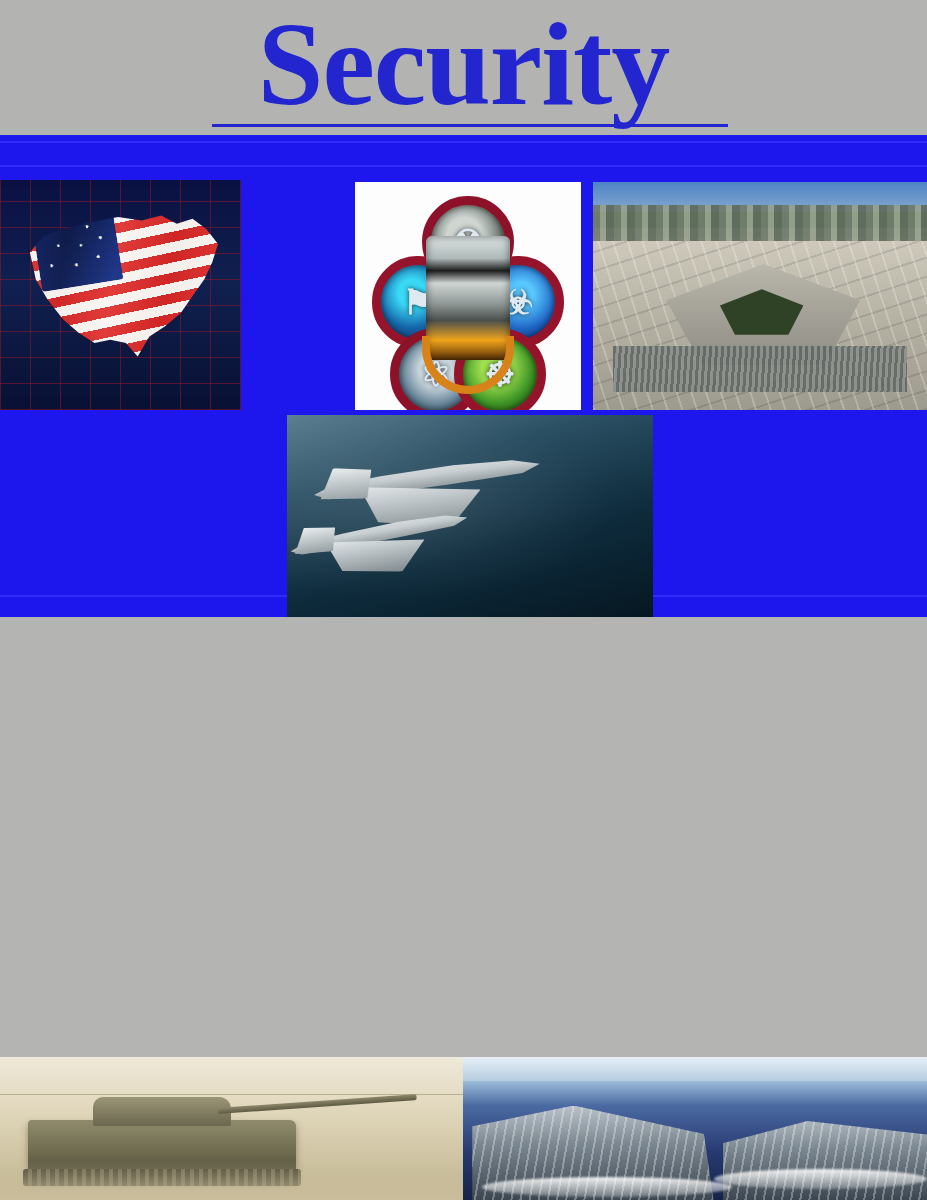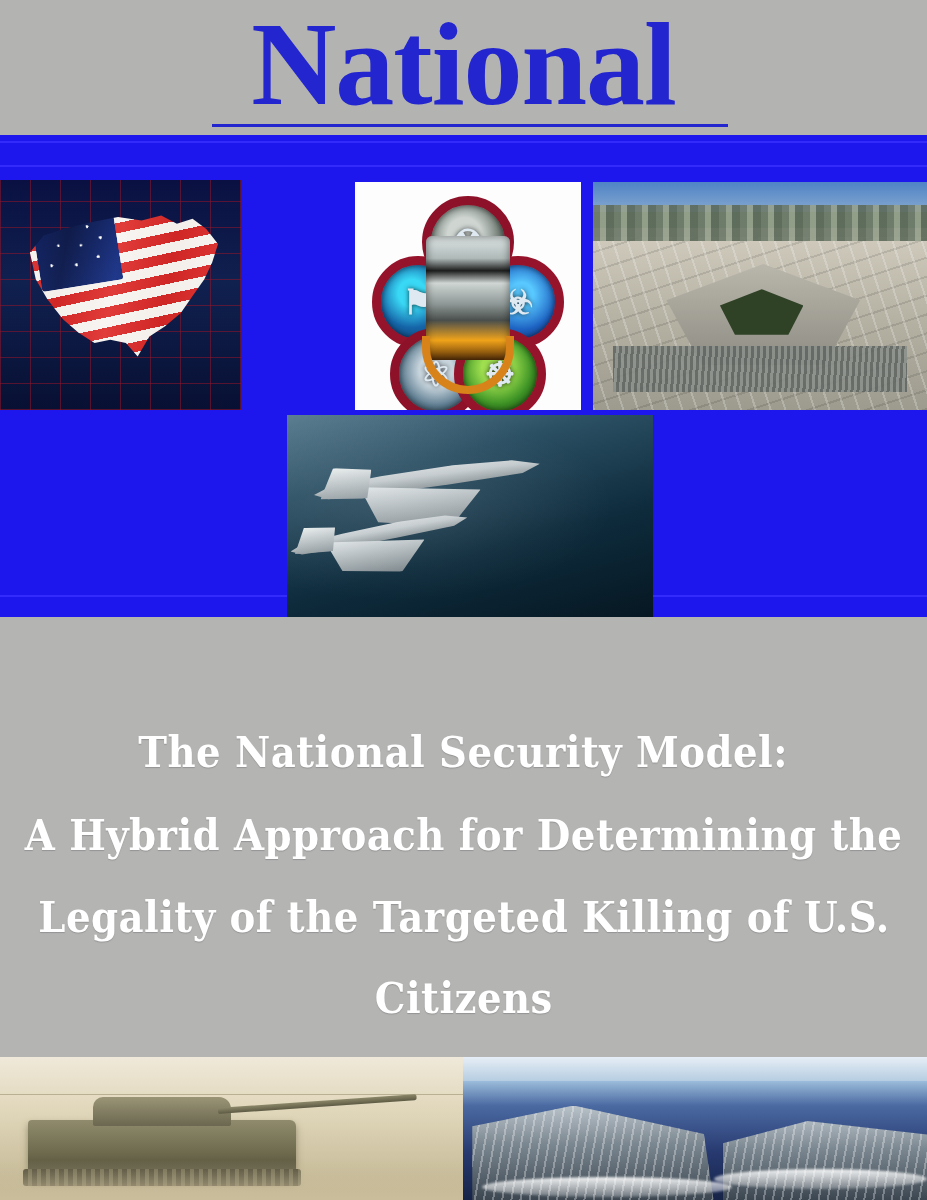--- a/index.html
+++ b/index.html
@@ -283,21 +283,21 @@
   }
   .wake.w1{left:4%;top:84%;width:54%;}
   .wake.w2{left:54%;top:78%;width:46%;}
 </style>
 </head>
 <body>
 
 <div id="page">
 
   <div class="header-band">
-    <div class="publisher-title">National</div>
+    <div class="publisher-title">Security</div>
     <div class="header-rule"></div>
   </div>
 
   <div class="collage">
     <div class="band-line" style="top:6px"></div>
     <div class="band-line" style="top:30px"></div>
     <div class="band-line" style="top:460px"></div>
 
     <div class="photo-flagmap">
       <div class="flag-shape">
@@ -346,26 +346,20 @@
       </div>
       <div class="jet jet2">
         <div class="fuse"></div>
           <div class="wing"></div>
           <div class="tail"></div>
       </div>
       <div class="jets-haze"></div>
     </div>
   </div>
 
-  <div class="title-block">
-    <div class="title-line l1">The National Security Model:</div>
-    <div class="title-line l2">A Hybrid Approach for Determining the</div>
-    <div class="title-line l3">Legality of the Targeted Killing of U.S.</div>
-    <div class="title-line l4">Citizens</div>
-  </div>
 
   <div class="bottom-strip">
     <div class="photo-tank">
       <div class="tank-horizon"></div>
       <div class="tank-body"></div>
       <div class="tank-turret"></div>
       <div class="tank-barrel"></div>
       <div class="tank-tracks"></div>
       <div class="tank-dust"></div>
     </div>

